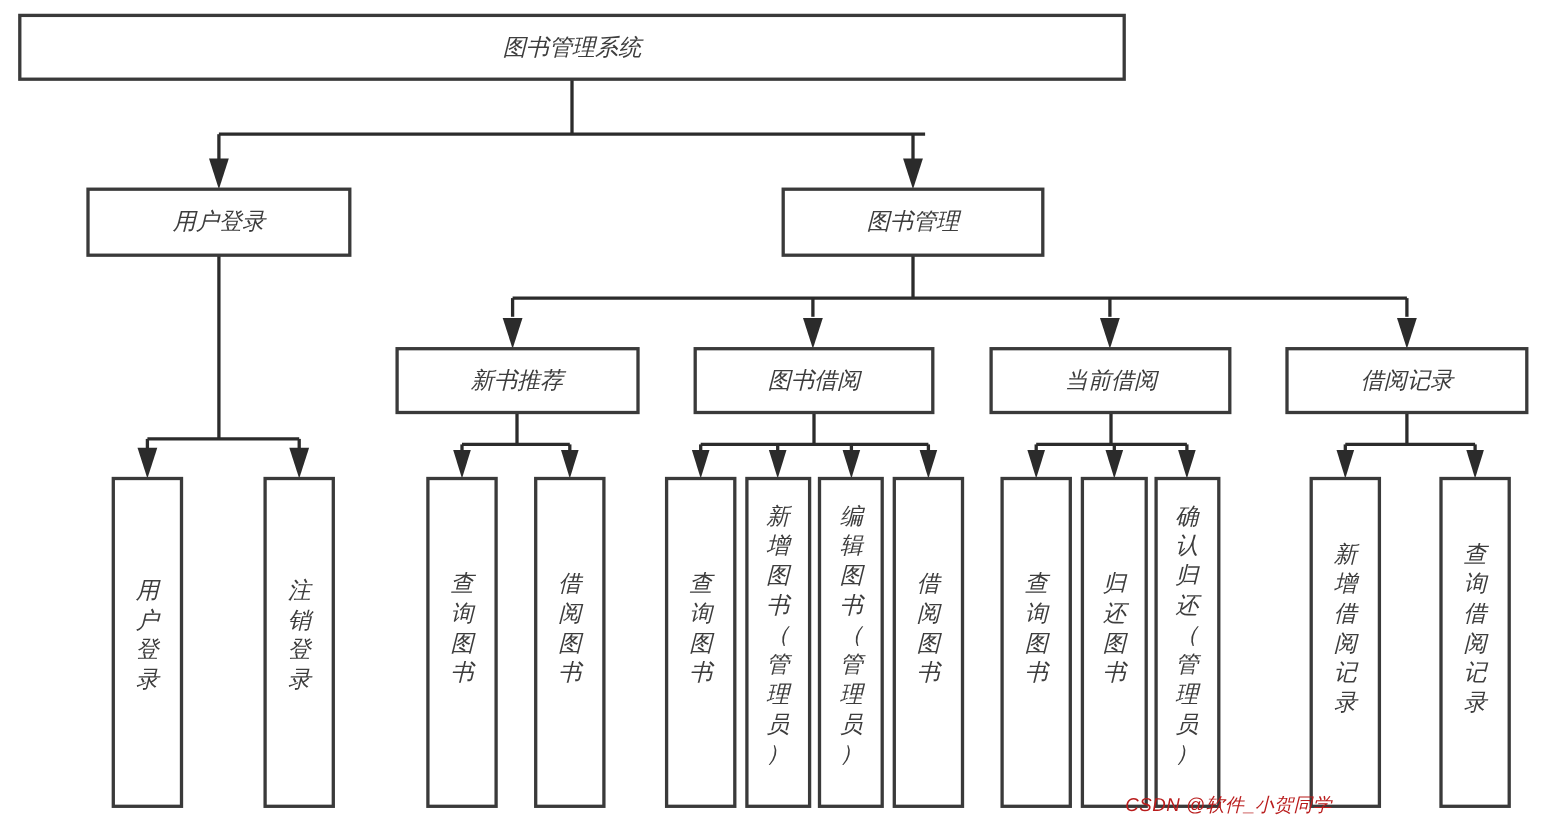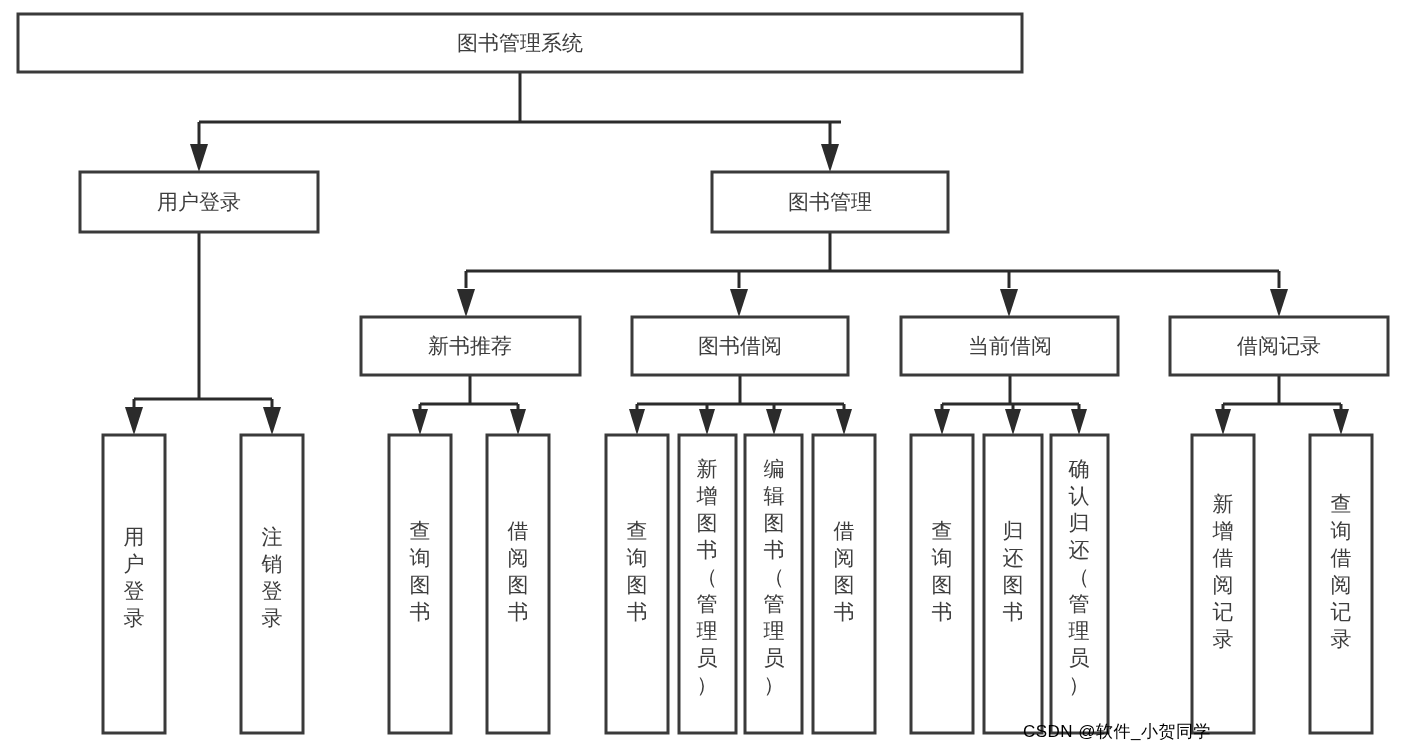--- a/index.html
+++ b/index.html
@@ -11,20 +11,21 @@
     width: 1405px;
     height: 747px;
     font-family: "Liberation Sans", "DejaVu Sans", sans-serif;
     overflow: hidden;
   }
   #diagram-root {
     position: relative;
     width: 1219px;
     height: 747px;
     background: #ffffff;
+    font-style: italic;
   }
   svg#flow-svg {
     position: absolute;
     left: 0;
     top: 0;
     width: 1405px;
     height: 747px;
     display: block;
   }
   .node-rect {
@@ -55,21 +56,21 @@
     font-size: 21px;
     fill: #3d3d3d;
     text-anchor: middle;
   }
   .watermark {
     position: absolute;
     right: 8px;
     bottom: 4px;
     font-family: "Liberation Sans", "DejaVu Sans", sans-serif;
     font-size: 17px;
-    color: #000000;
+    color: #b91c1c;
     letter-spacing: 0.5px;
     white-space: nowrap;
     user-select: none;
   }
 </style>
 </head>
 <body>
 
 <div id="diagram-root">
 

